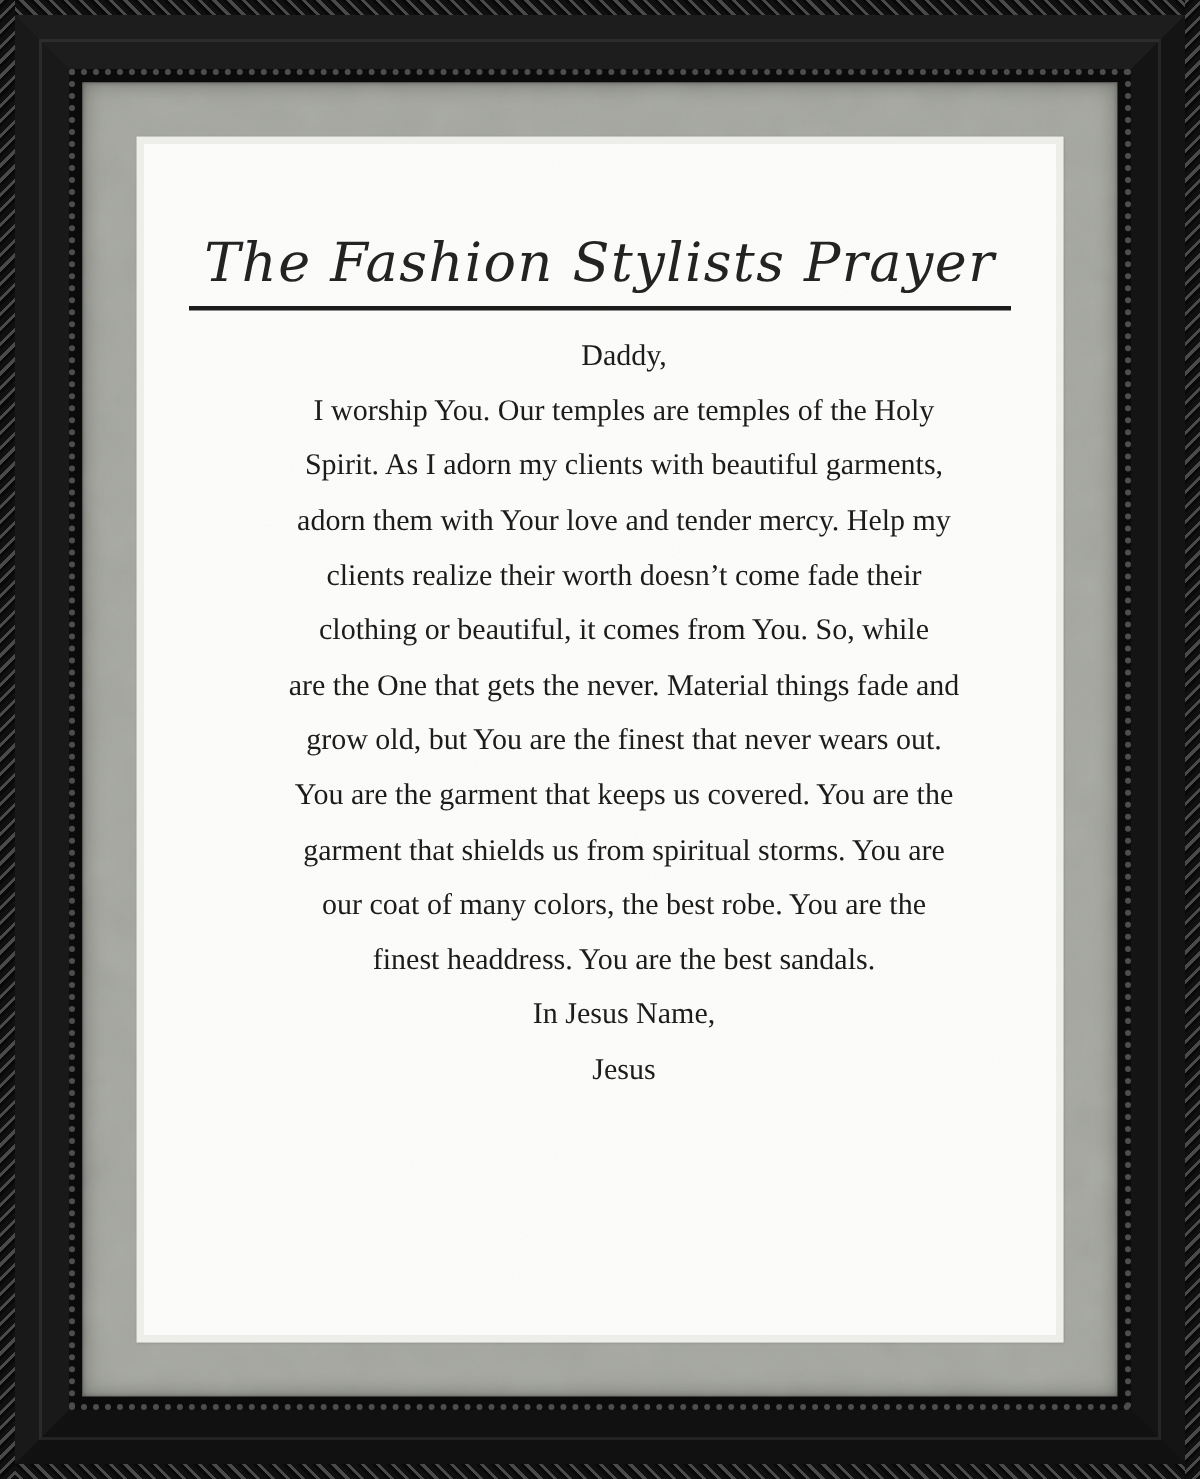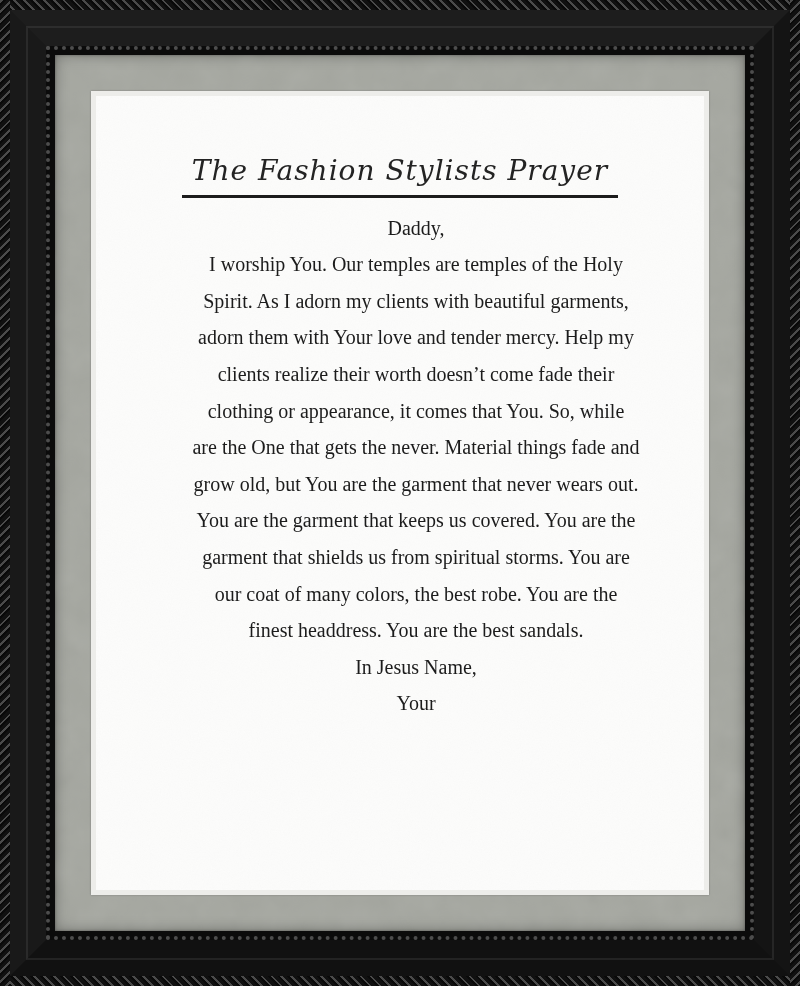--- a/index.html
+++ b/index.html
@@ -61,21 +61,21 @@
     background:#fcfcfb;
     overflow:hidden;
     color:#1e1e1e;
   }
   .paper-inner{position:relative;text-align:center;padding-top:58px;}
   .title{
     display:inline-block;
     font-family:"DejaVu Serif","Liberation Serif",serif;
     font-style:italic;
     font-weight:400;
-    font-size:28px;
+    font-size:36px;
     letter-spacing:1px;
     color:#232323;
     padding:0 10px 7px 10px;
     border-bottom:3px solid #1c1c1c;
     line-height:1.2;
   }
   .prayer{
     margin-top:12px;
     font-size:20px;
     line-height:36.6px;
@@ -117,29 +117,29 @@
             </svg>
 
             <div class="paper-inner">
               <div class="title">The Fashion Stylists Prayer</div>
               <div class="prayer">
                   <div class="line">Daddy,</div>
                   <div class="line">I worship You. Our temples are temples of the Holy</div>
                   <div class="line">Spirit. As I adorn my clients with beautiful garments,</div>
                   <div class="line">adorn them with Your love and tender mercy. Help my</div>
                   <div class="line">clients realize their worth doesn’t come fade their</div>
-                  <div class="line">clothing or appearance, it comes that You. So, while</div>
+                  <div class="line">clothing or beautiful, it comes from You. So, while</div>
                   <div class="line">are the One that gets the never. Material things fade and</div>
-                  <div class="line">grow old, but You are the garment that never wears out.</div>
+                  <div class="line">grow old, but You are the finest that never wears out.</div>
                   <div class="line">You are the garment that keeps us covered. You are the</div>
                   <div class="line">garment that shields us from spiritual storms. You are</div>
                   <div class="line">our coat of many colors, the best robe. You are the</div>
                   <div class="line">finest headdress. You are the best sandals.</div>
                   <div class="line">In Jesus Name,</div>
-                  <div class="line">Your</div>
+                  <div class="line">Jesus</div>
                 </div>
             </div>
           </div>
         </div>
       </div>
 
     </div>
   </div>
 </div>
 

